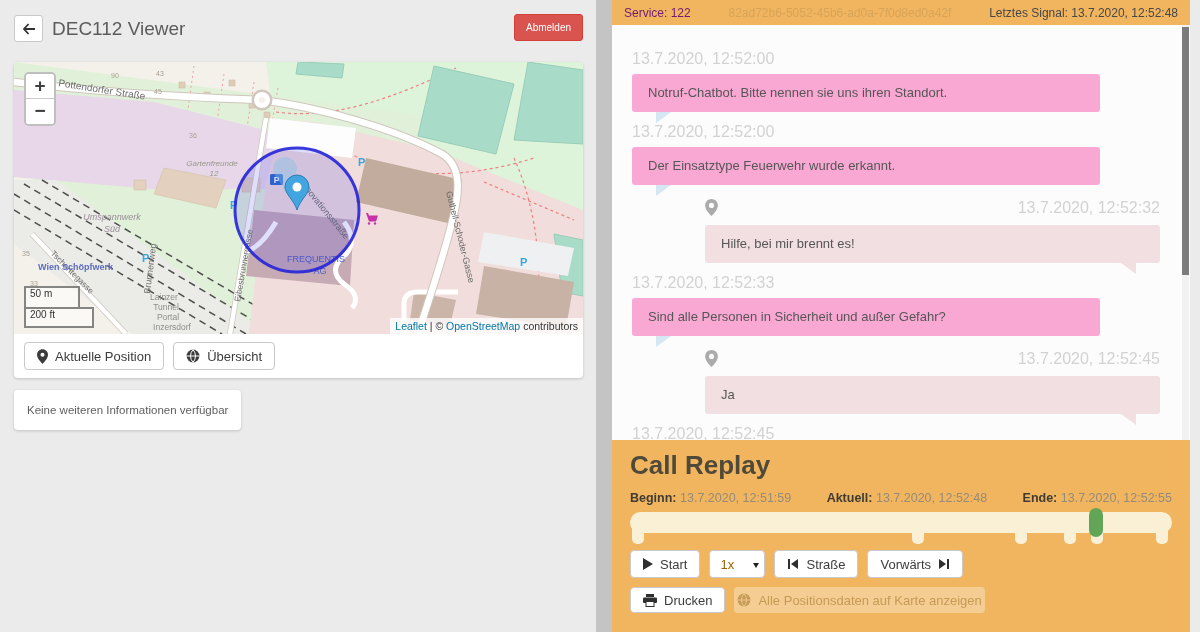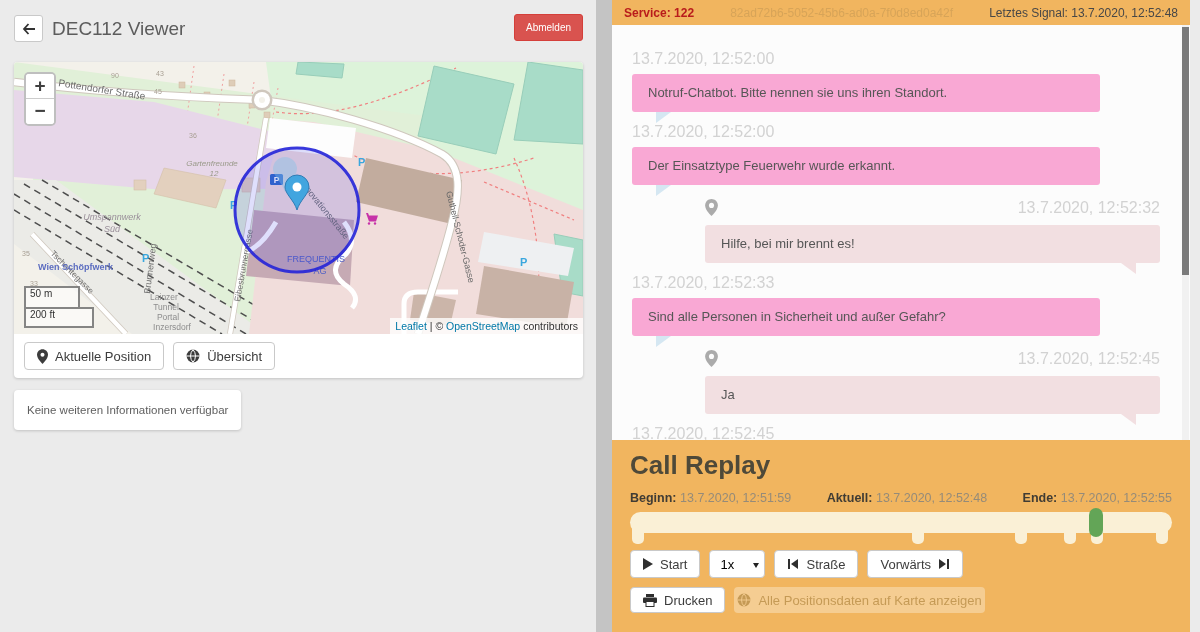--- a/index.html
+++ b/index.html
@@ -44,21 +44,21 @@
     border-radius:4px; height:28px; padding:0 12px; font-size:13px; color:#3c3c3c; cursor:pointer; white-space:nowrap; }
 
   .info-card { position:absolute; left:14px; top:390px; height:40px; width:max-content; padding:0 13px;
     line-height:40px; background:#fff; border-radius:4px; box-shadow:0 1px 3px rgba(0,0,0,0.18);
     font-size:11.5px; color:#5f5f5f; }
 
   
   .right-panel { position:absolute; left:612px; top:0; width:578px; height:632px; background:#fcfcfc; }
   .service-bar { position:absolute; left:0; top:0; width:578px; height:25px; background:#f1b55f;
     display:flex; align-items:center; padding:0 12px; font-size:12px; }
-  .service-label { font-weight:bold; color:#b91c1c; }
+  .service-label { font-weight:normal; color:#701a75; }
   .session-id { flex:1; text-align:center; color:#d7a458; }
   .last-signal { color:#474747; }
 
   .chat { position:absolute; left:0; top:25px; width:578px; height:415px; overflow:hidden;
     padding:27px 30px 0 20px; background:#fcfcfc; }
   .ts { font-size:16px; color:#d2d2d2; height:13px; line-height:13px; margin-bottom:9px; }
   .meta-row { display:flex; align-items:center; justify-content:space-between; height:18px;
     margin-bottom:9px; padding-left:73px; }
   .meta-row .ts { margin:0; }
   .bubble { position:relative; height:38px; line-height:38px; font-size:13px; color:#565656;
@@ -80,21 +80,21 @@
   .t-label { font-weight:bold; color:#403c34; }
   .t-value, .times-row .val { color:#958b79; }
 
   .slider-wrap { position:relative; height:38px; }
   .slider-track { position:absolute; left:0; right:0; top:0; height:21px; background:#faf0d6; border-radius:11px; }
   .slider-tick { position:absolute; top:14px; width:12px; height:18px; background:#faf0d6; border-radius:0 0 5px 5px; }
   .slider-thumb { position:absolute; top:-4px; width:14px; height:29px; margin-left:-7px;
     background:#63a557; border-radius:7px; cursor:pointer; }
 
   .controls-row { display:flex; gap:9px; margin-bottom:9px; }
-  .speed-select { width:56px; justify-content:space-between; padding:0 5px 0 10px; color:#000000;align-items:center; }
+  .speed-select { width:56px; justify-content:space-between; padding:0 5px 0 10px; color:#a16207;align-items:center; }
   .sel-arrow { width:0; height:0; border:3.5px solid transparent; border-top:5px solid #222; margin-top:5px; }
   .btn-disabled { display:inline-flex; align-items:center; gap:7px; height:26px; padding:0 3px;
     background:rgba(255,255,255,0.32); border:none; border-radius:4px; font-size:13px; color:#c59a55; }
   .row2 .btn { height:26px; }
 
   .ic { flex:none; display:block; }
 </style>
 </head>
 <body>
 

